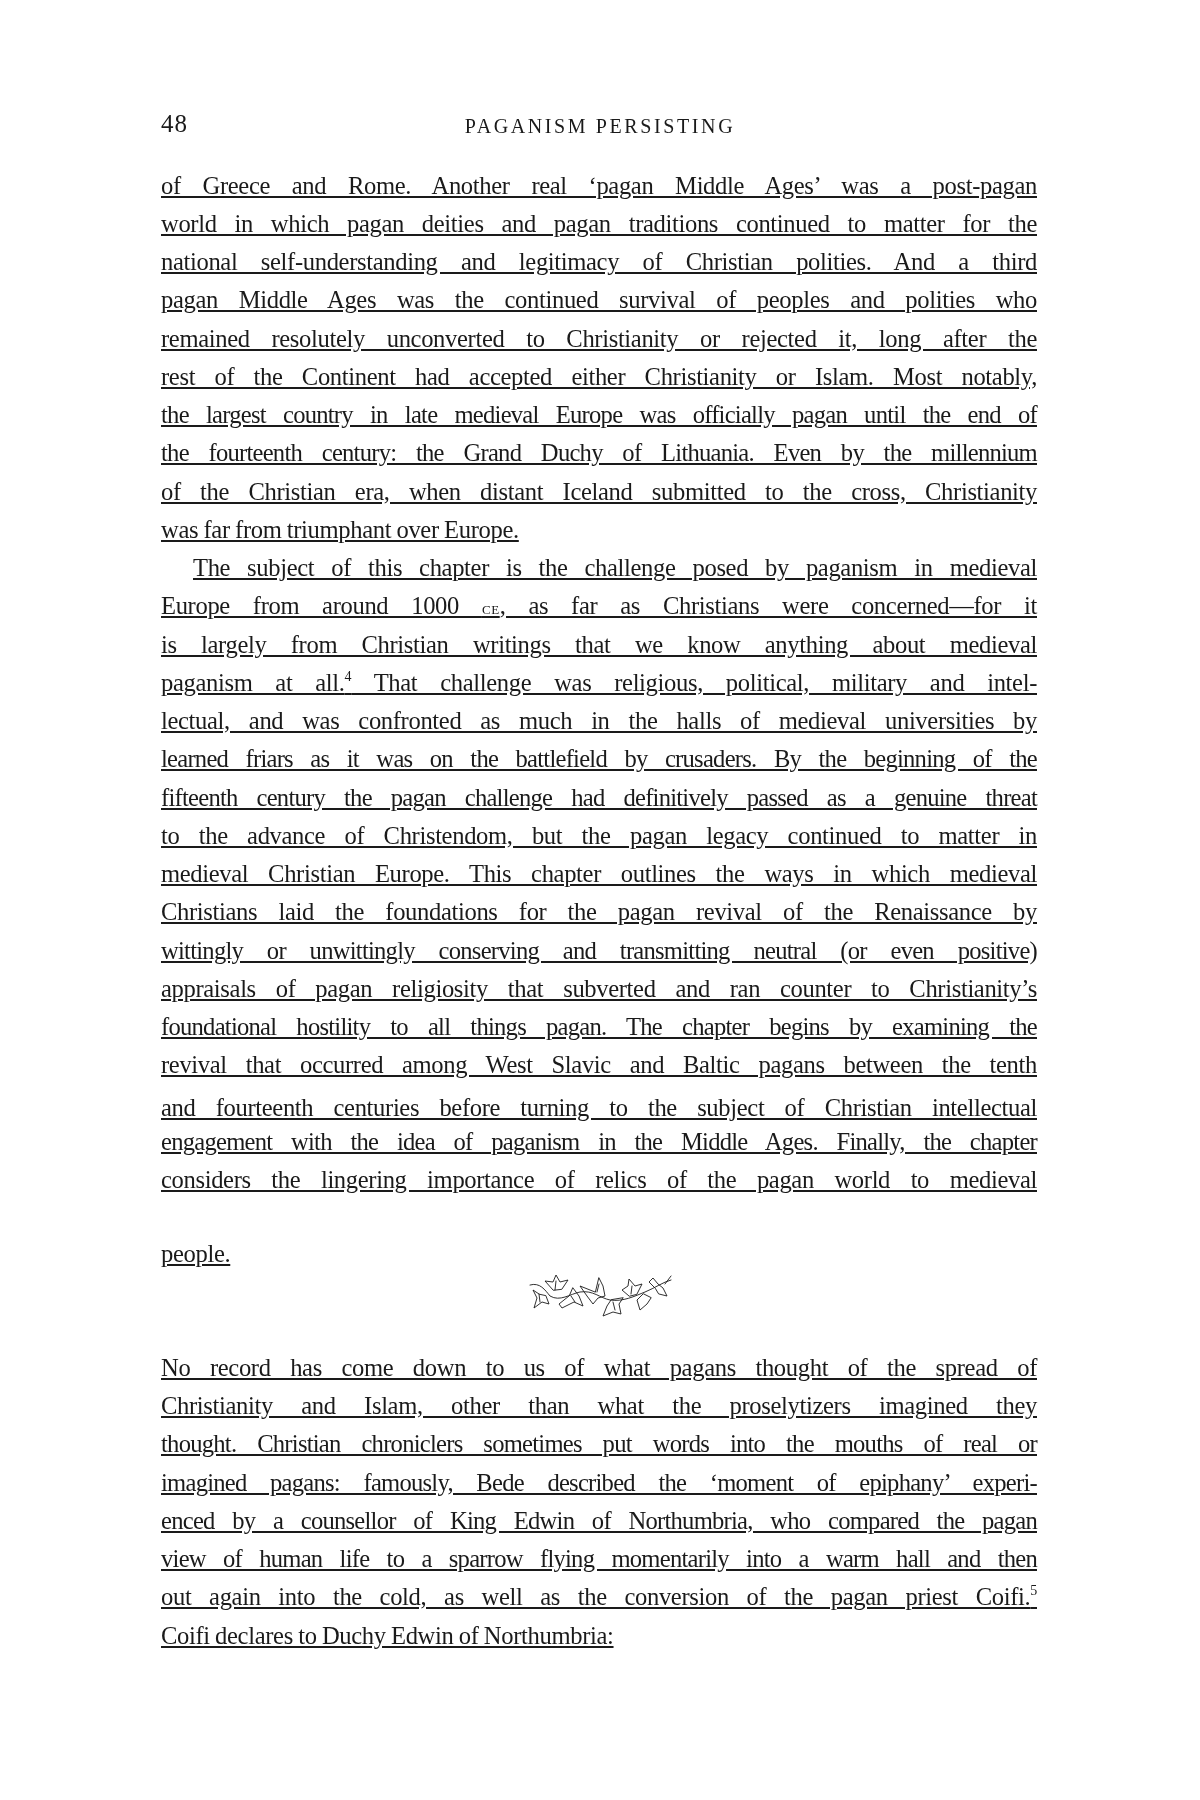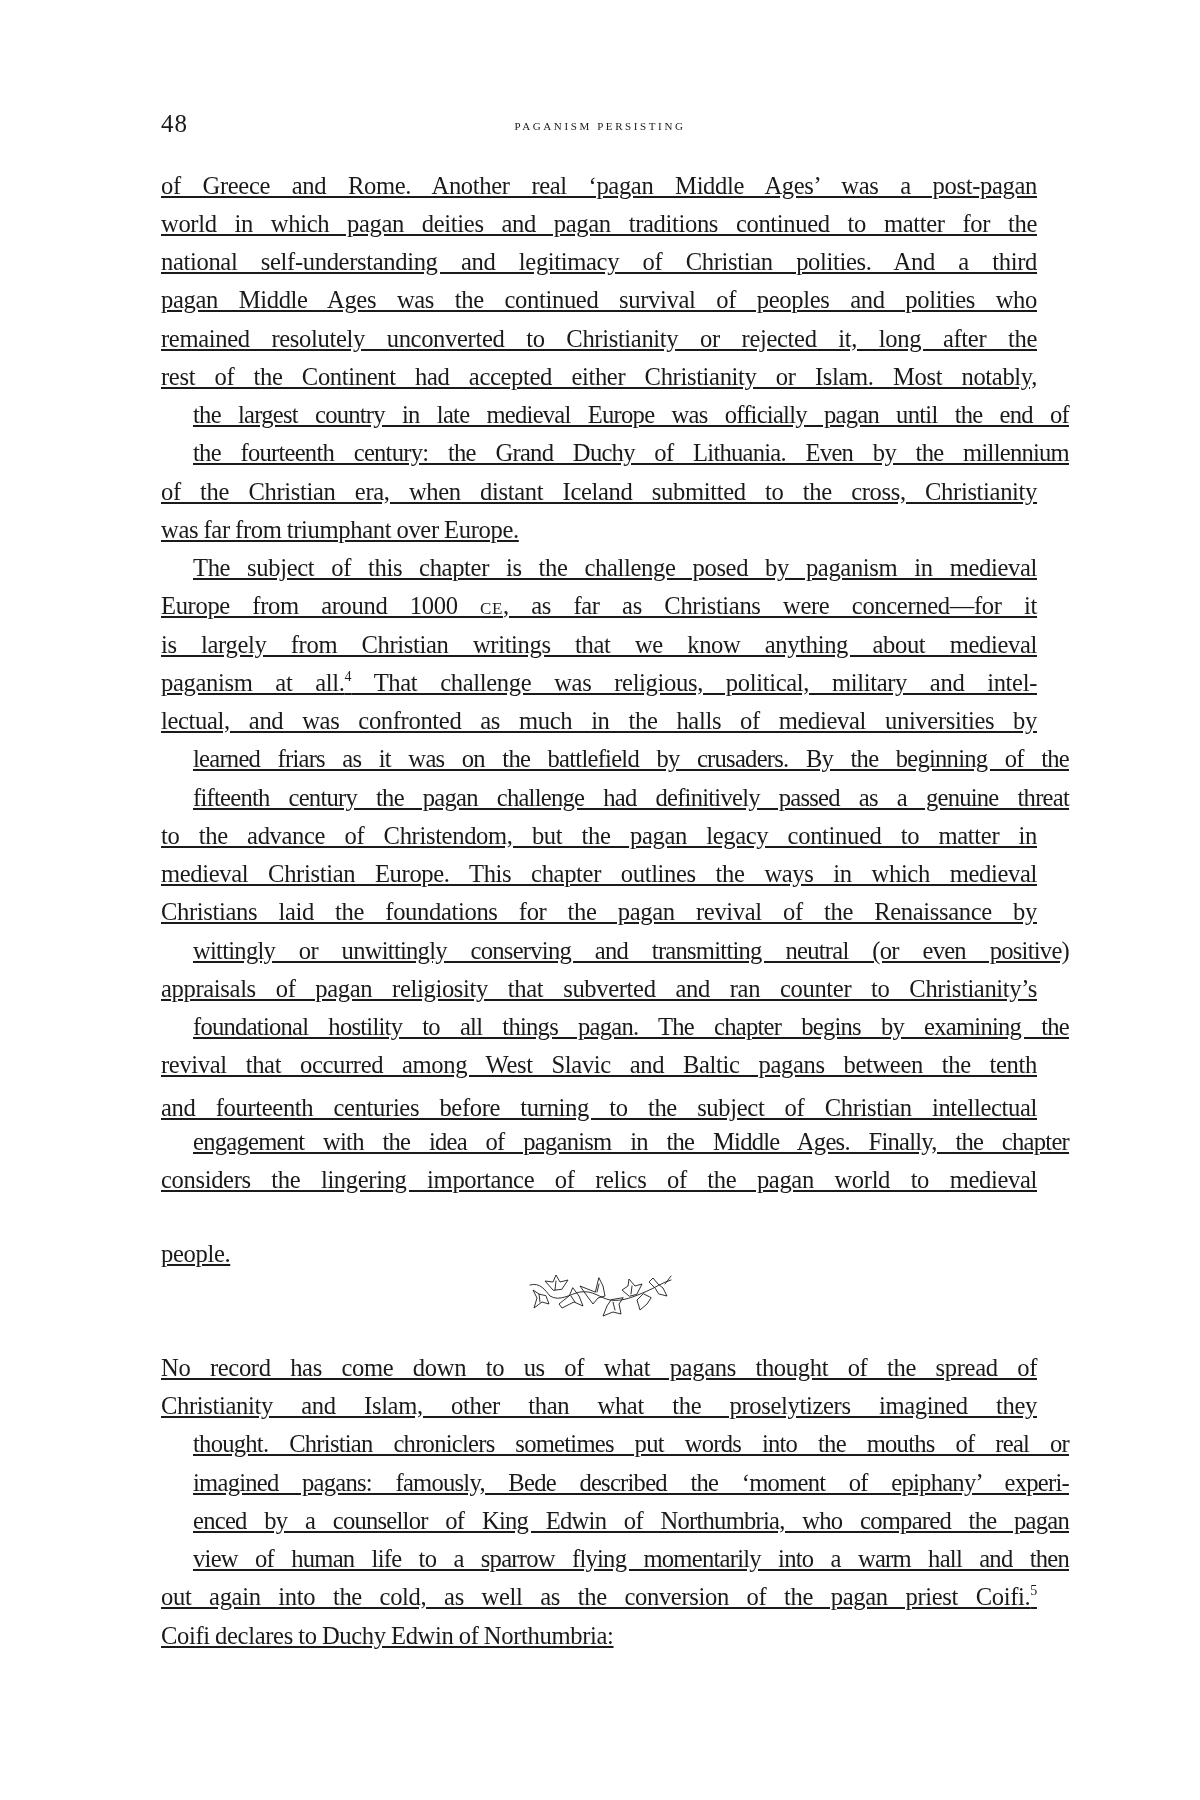--- a/index.html
+++ b/index.html
@@ -6,31 +6,31 @@
   body {
     width: 1200px; height: 1800px; background: #ffffff; position: relative; overflow: hidden;
     font-family: "Liberation Serif", "DejaVu Serif", serif; color: #1a1a1a;
   }
   .page { position: absolute; left: 0; top: 0; width: 1200px; height: 1800px; }
   .folio {
     position: absolute; left: 161px; top: 112px; font-size: 25px; letter-spacing: 1px; line-height: 24px;
   }
   .running-head {
     position: absolute; left: 0; width: 1200px; top: 116px; text-align: center;
-    font-size: 11px; letter-spacing: 2.6px; line-height: 20px;
+    font-size: 20px; letter-spacing: 2.6px; line-height: 20px;
   }
   .line {
     position: absolute; left: 161px; width: 876px; height: 38px; line-height: 38px;
     font-size: 24.6px; white-space: nowrap; text-align: justify; text-align-last: justify;
     word-spacing: -0.5px; letter-spacing: -0.35px; text-decoration: underline;
   }
   .line.indent { left: 193px; width: 844px; }
   .line.last { text-align: left; text-align-last: left; }
-  .line.tight { letter-spacing: -0.75px; word-spacing: -1px; margin-left: 32px; }
-  .sc { font-size: 17px; letter-spacing: 0.6px; }
+  .line.tight { letter-spacing: -0.75px; word-spacing: -1px; }
+  .sc { font-size: 13px; letter-spacing: 0.6px; }
   sup.fn { font-size: 14px; vertical-align: 10px; line-height: 0; }
   .ornament { position: absolute; left: 525px; top: 1268px; width: 150px; height: 60px; }
 </style>
 </head>
 <body>
 
 <div class="page">
   <div class="folio">48</div>
   <div class="running-head">PAGANISM PERSISTING</div>
 

